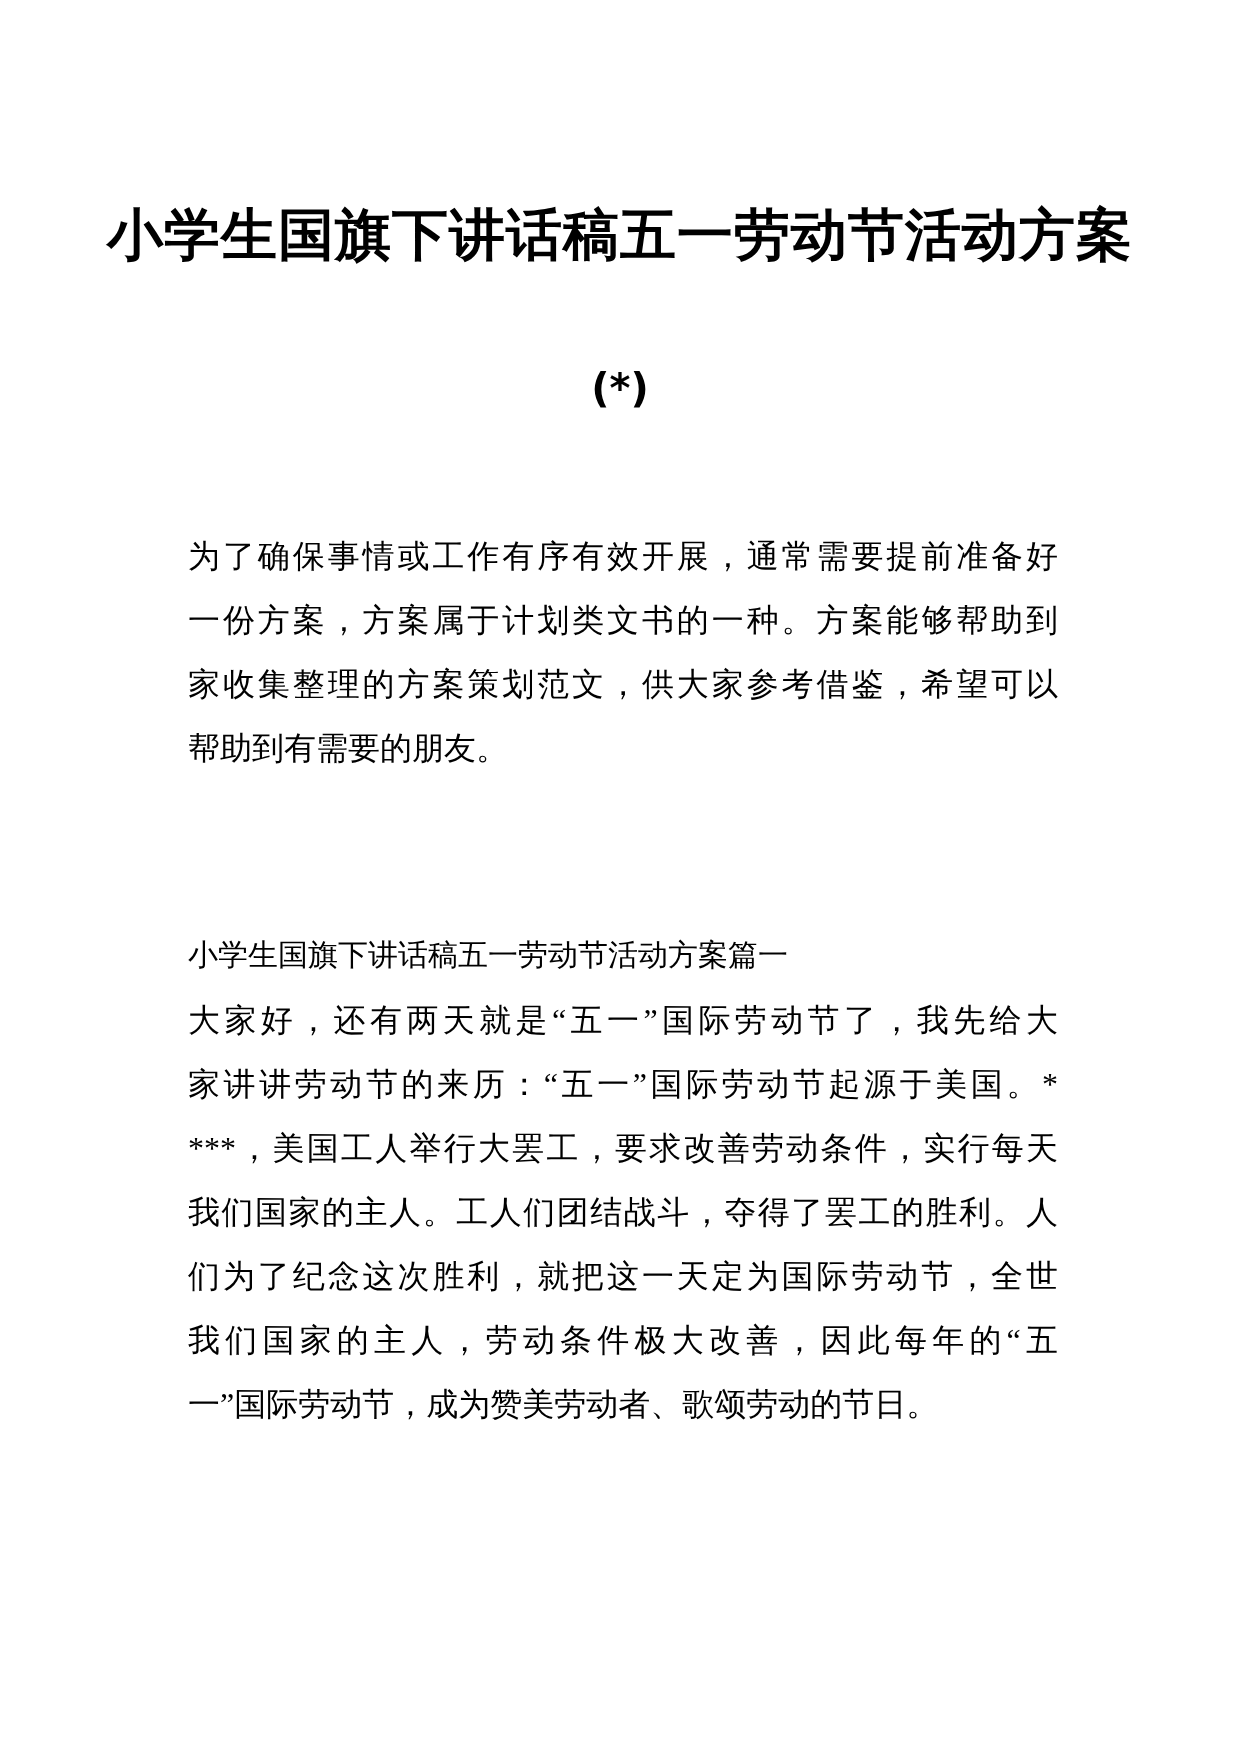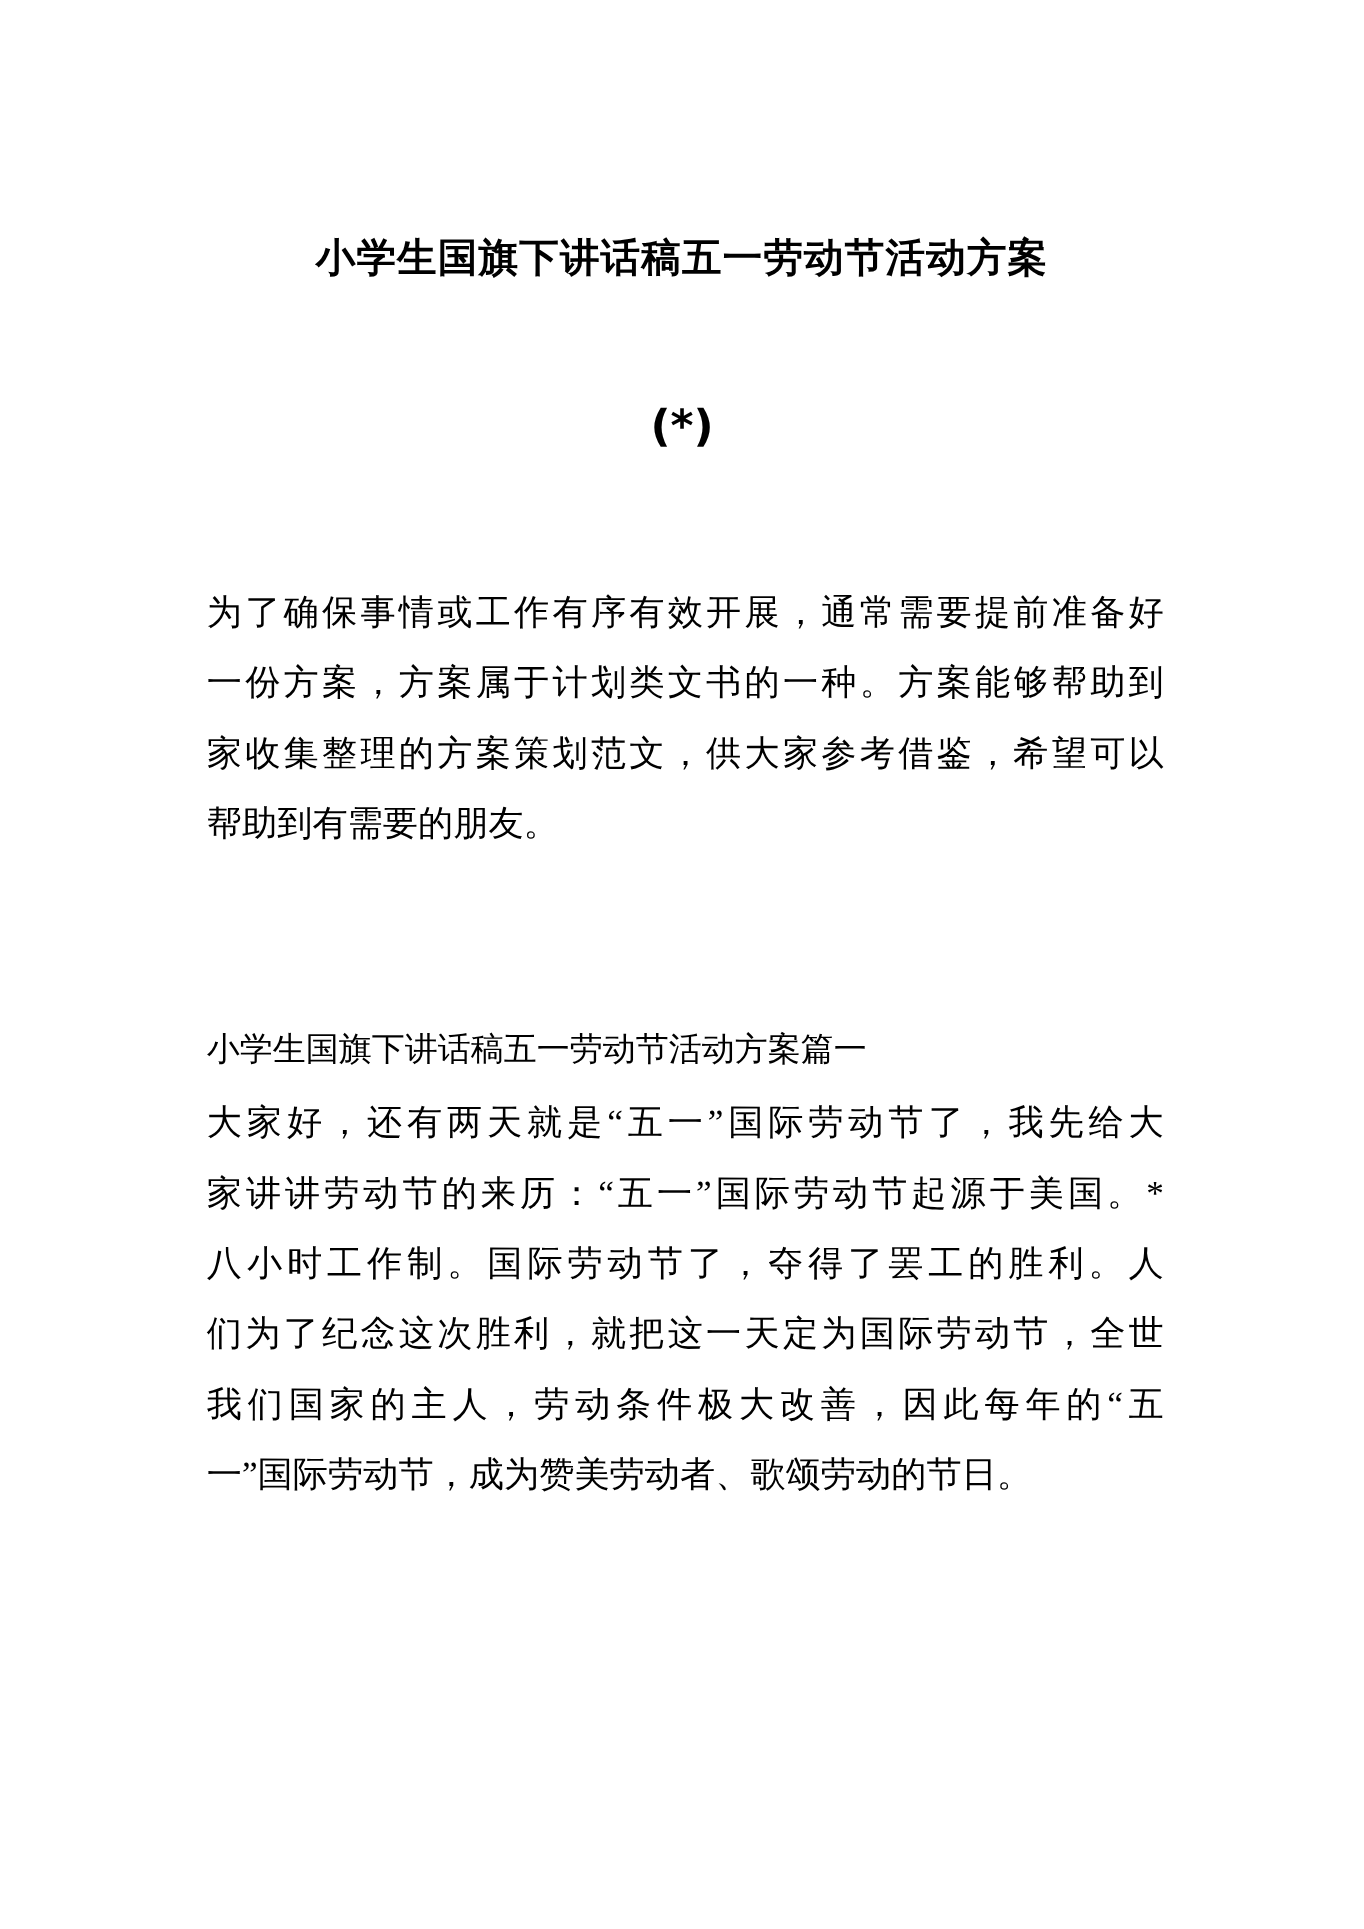--- a/index.html
+++ b/index.html
@@ -21,21 +21,21 @@
       width: 1240px;
       height: 1754px;
       background: #ffffff;
     }
     .title {
       position: absolute;
       left: 0;
       top: 205px;
       width: 1240px;
       text-align: center;
-      font-size: 36px;
+      font-size: 56px;
       font-weight: bold;
       letter-spacing: 1px;
       line-height: 60px;
     }
     .subtitle {
       position: absolute;
       left: 0;
       top: 360px;
       width: 1240px;
       text-align: center;
@@ -86,19 +86,20 @@
     <span class="line">一份方案，方案属于计划类文书的一种。方案能够帮助到</span>
     <span class="line">家收集整理的方案策划范文，供大家参考借鉴，希望可以</span>
     <span class="line last">帮助到有需要的朋友。</span>
   </div>
 
   <div class="section-heading">小学生国旗下讲话稿五一劳动节活动方案篇一</div>
 
   <div class="para body-para">
     <span class="line">大家好，还有两天就是“五一”国际劳动节了，我先给大</span>
     <span class="line">家讲讲劳动节的来历：“五一”国际劳动节起源于美国。*</span>
-    <span class="line">八小时工作制。国际劳动节了，夺得了罢工的胜利。人</span>
+    <span class="line">***，美国工人举行大罢工，要求改善劳动条件，实行每天</span>
+    <span class="line">我们国家的主人。工人们团结战斗，夺得了罢工的胜利。人</span>
     <span class="line">们为了纪念这次胜利，就把这一天定为国际劳动节，全世</span>
     <span class="line">我们国家的主人，劳动条件极大改善，因此每年的“五</span>
     <span class="line last">一”国际劳动节，成为赞美劳动者、歌颂劳动的节日。</span>
   </div>
 
 </div>
 
 </body></html>

